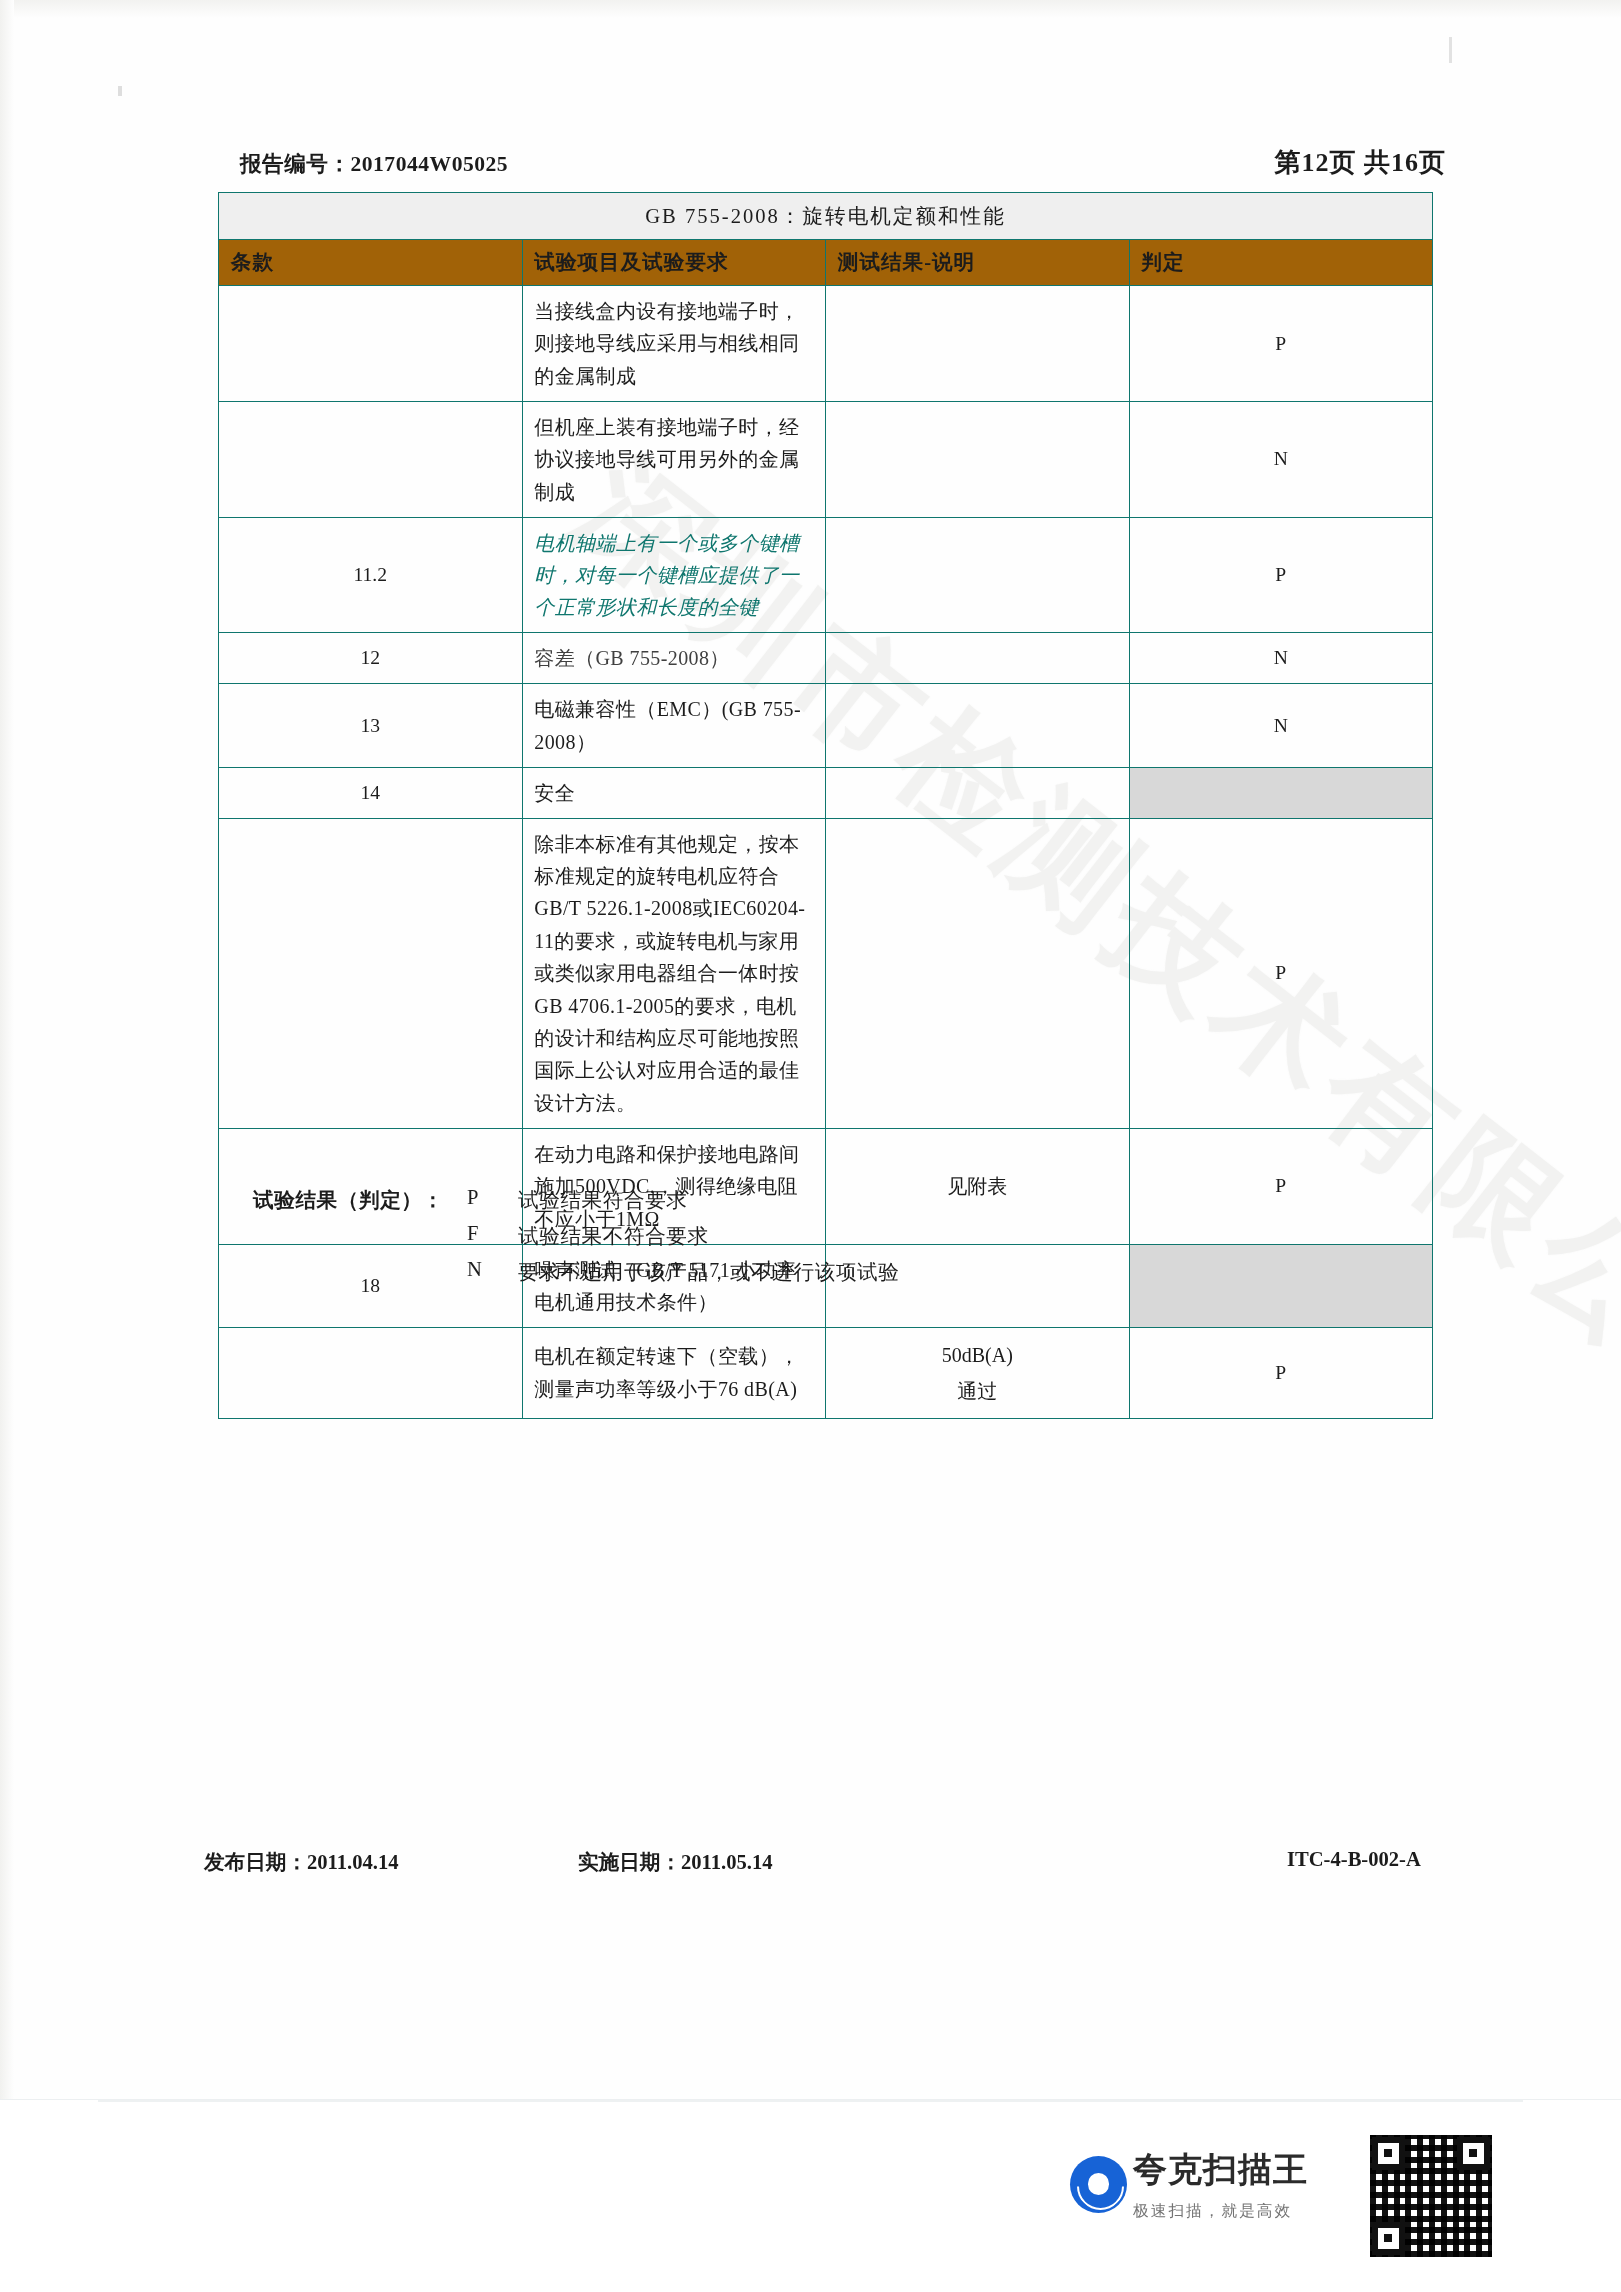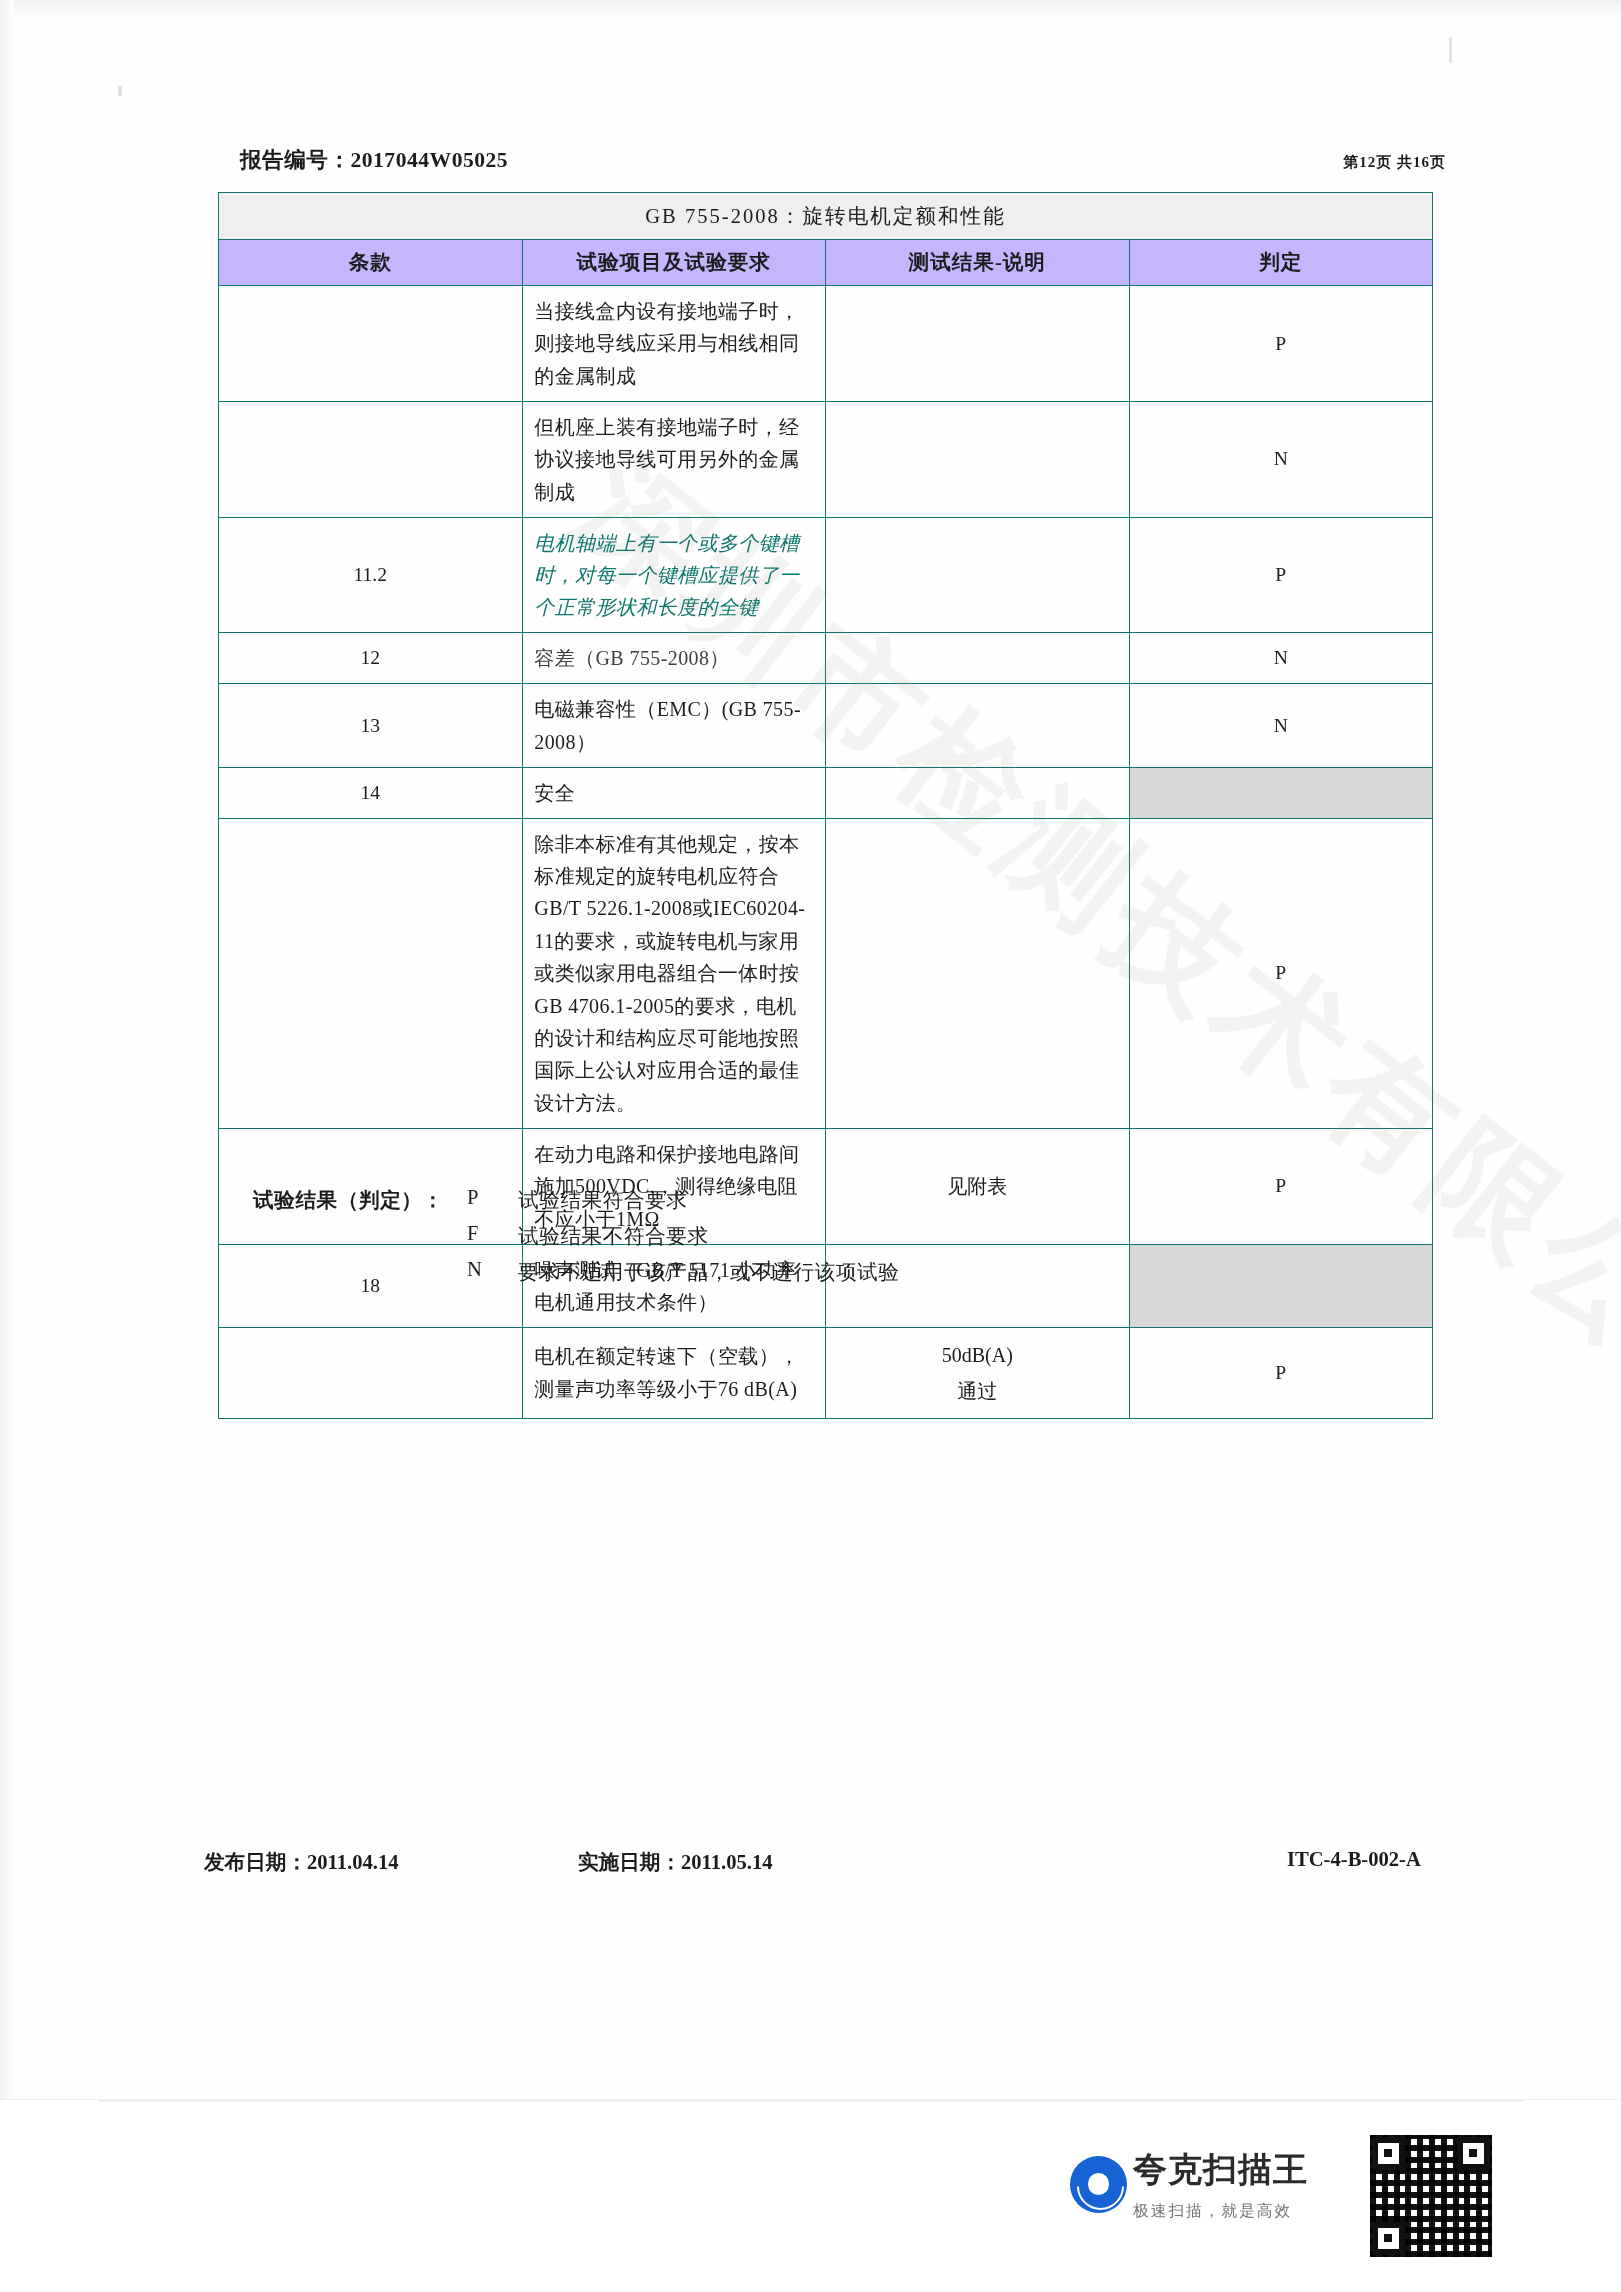--- a/index.html
+++ b/index.html
@@ -69,21 +69,21 @@
     left: 240px;
     width: 1206px;
     display: flex;
     justify-content: space-between;
     align-items: baseline;
     font-size: 21.6px;
     font-weight: 700;
     letter-spacing: 0.5px;
   }
   .hdr .report-no { font-size: 21.6px; }
-  .hdr .page-no { font-size: 15px; letter-spacing: 1px; }
+  .hdr .page-no { font-size: 26px; letter-spacing: 1px; }
 
   
   .tbl-wrap {
     position: absolute;
     top: 192px;
     left: 218px;
     width: 1215px;
   }
   table.main {
     border-collapse: collapse;
@@ -98,24 +98,24 @@
   }
   .std-title {
     text-align: center;
     font-size: 20.6px;
     letter-spacing: 2px;
     background: #efefef;
     padding: 11.8px 0;
     font-weight: 400;
   }
   .colhead td {
-    text-align: center;
+    text-align: left;
     font-weight: 700;
     font-size: 20.6px;
-    background: #c4b5fd;
+    background: #a16207;
     padding: 7.8px 3.9px;
     letter-spacing: 1px;
   }
   .c-clause { width: 110px; text-align: center; font-size: 19.6px; }
   .c-item    { width: 667px; }
   .c-result  { width: 245px; text-align: center; }
   .c-verdict { width: 94px;  text-align: center; }
 
   .item-text {
     line-height: 1.62;

